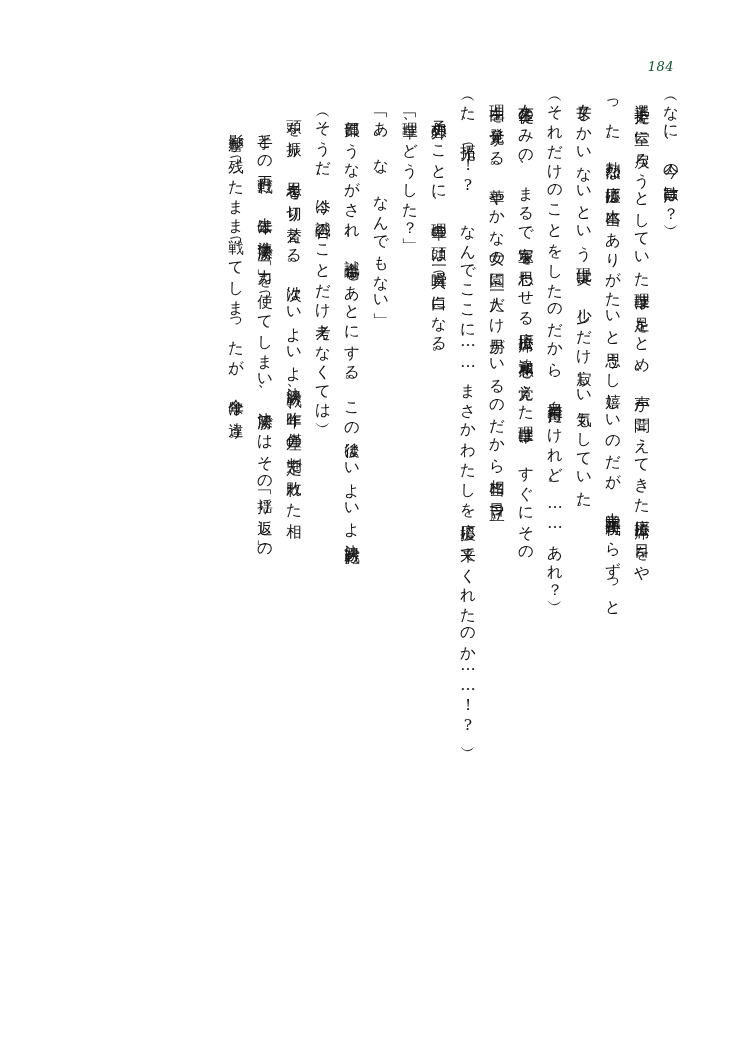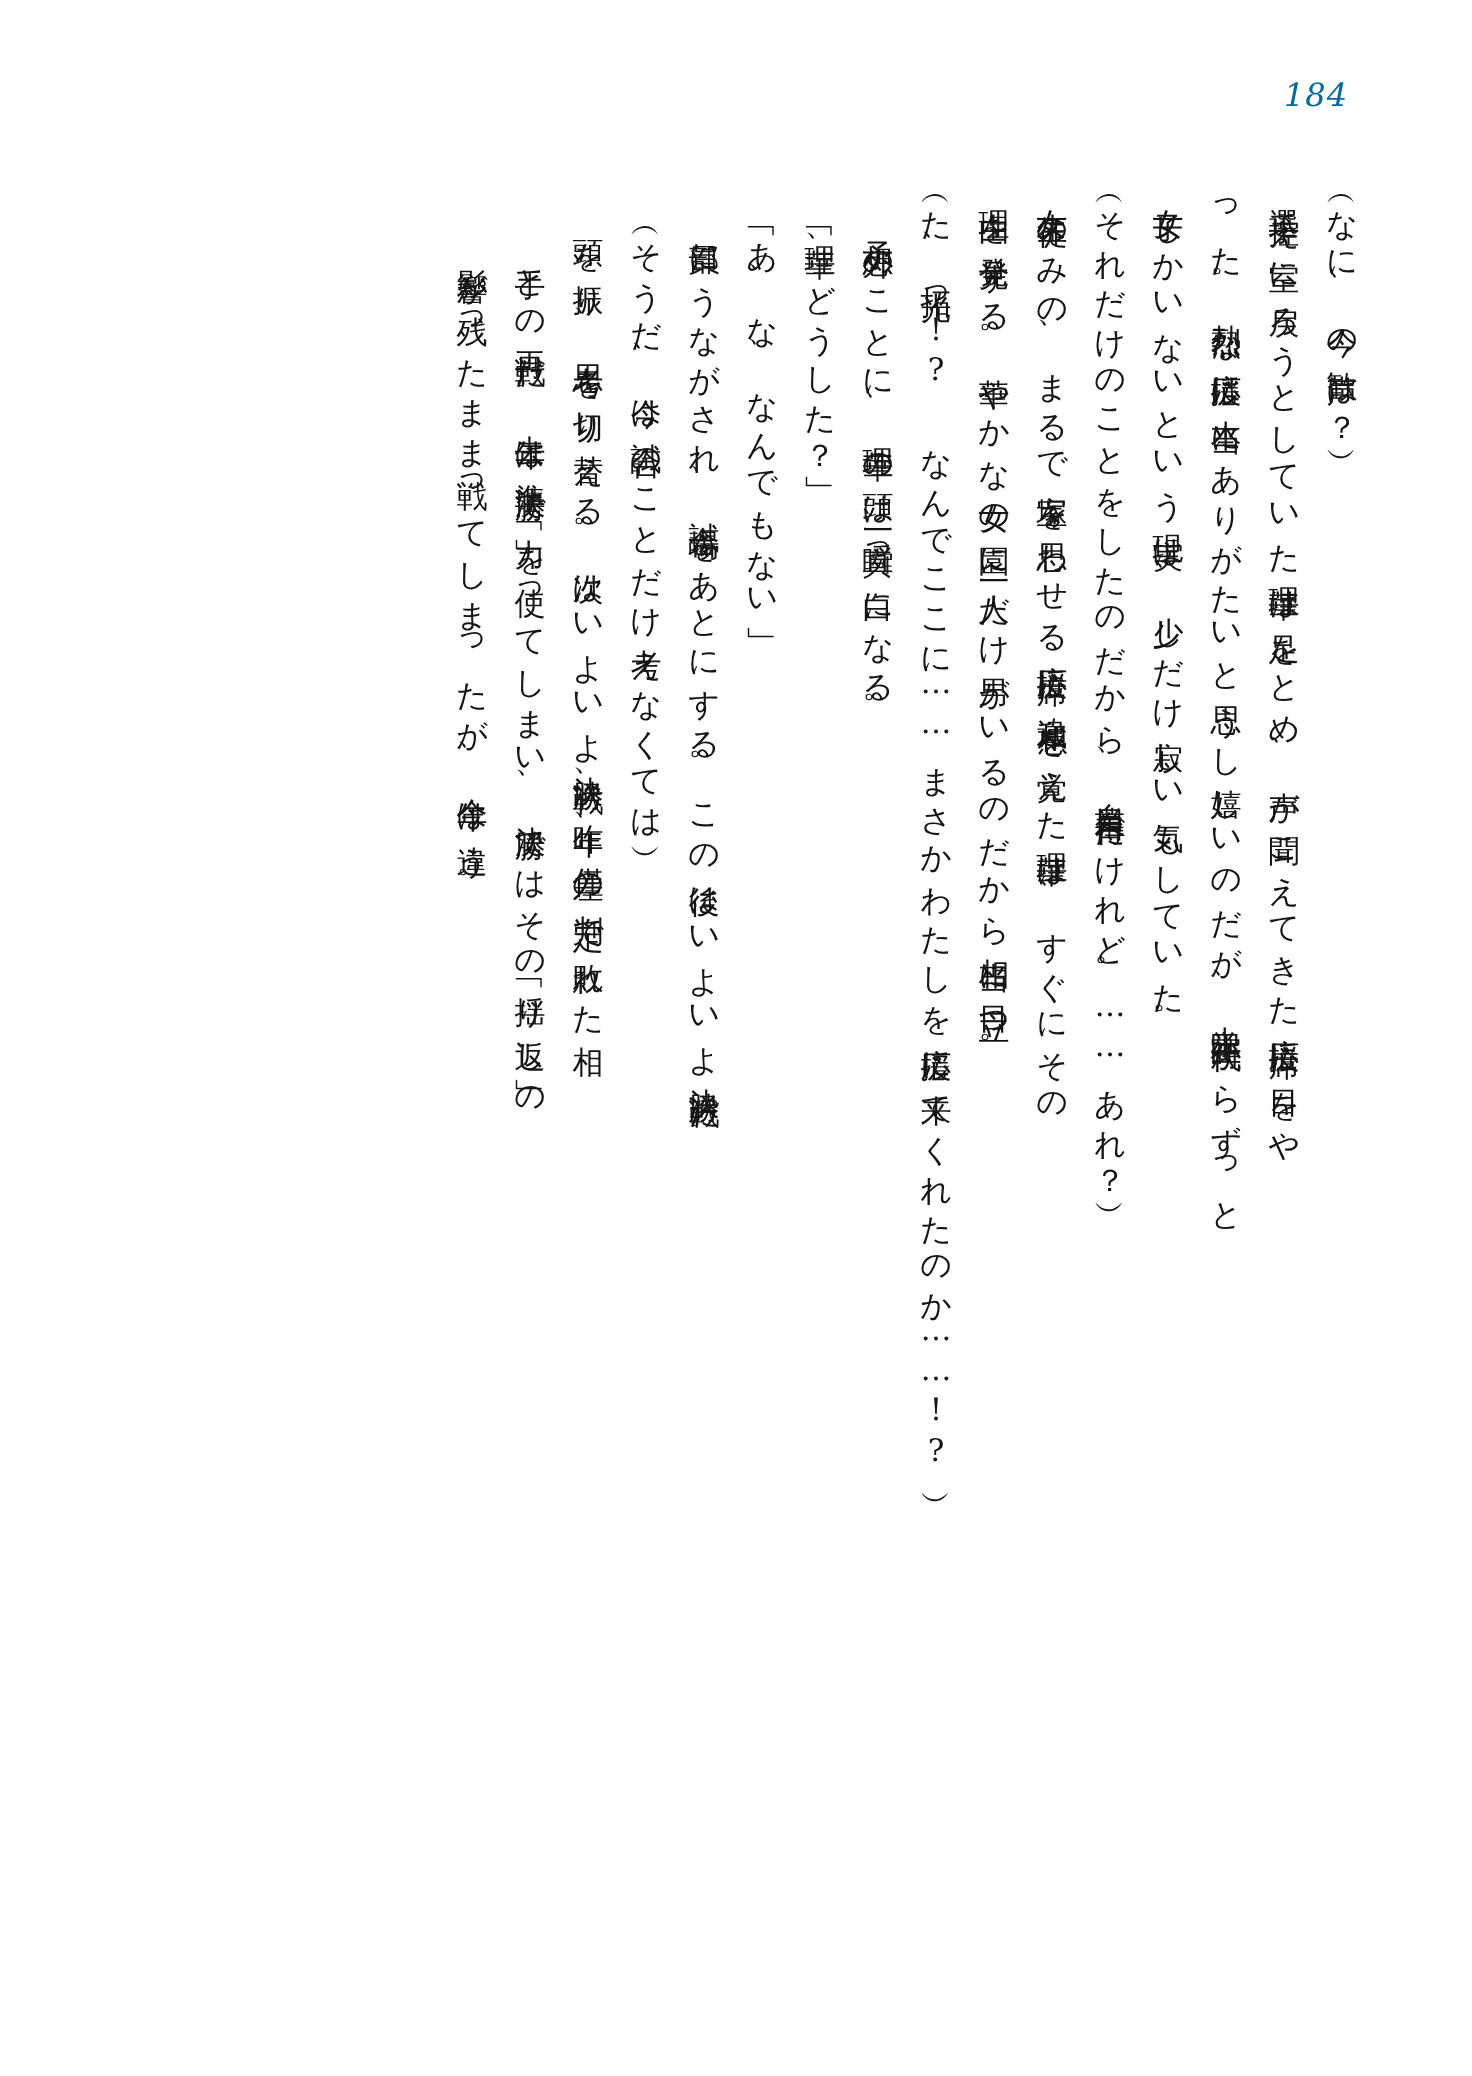--- a/index.html
+++ b/index.html
@@ -11,26 +11,26 @@
     position: relative;
     width: 736px;
     height: 1038px;
     background: #ffffff;
     overflow: hidden;
     font-family: "DejaVu Serif", "Liberation Serif", serif;
     color: #1a1a1a;
   }
   #page-number {
     position: absolute;
-    top: 38px;
+    top: 59px;
     right: 62px;
-    font-size: 16px;
+    font-size: 13px;
     font-style: italic;
     font-family: "DejaVu Serif", "Liberation Serif", serif;
-    color: #0369a1;
+    color: #14532d;
     letter-spacing: 0.5px;
   }
   #body-text {
     position: absolute;
     top: 92px;
     right: 58px;
     left: 100px;
     bottom: 60px;
     display: flex;
     flex-direction: row-reverse;

